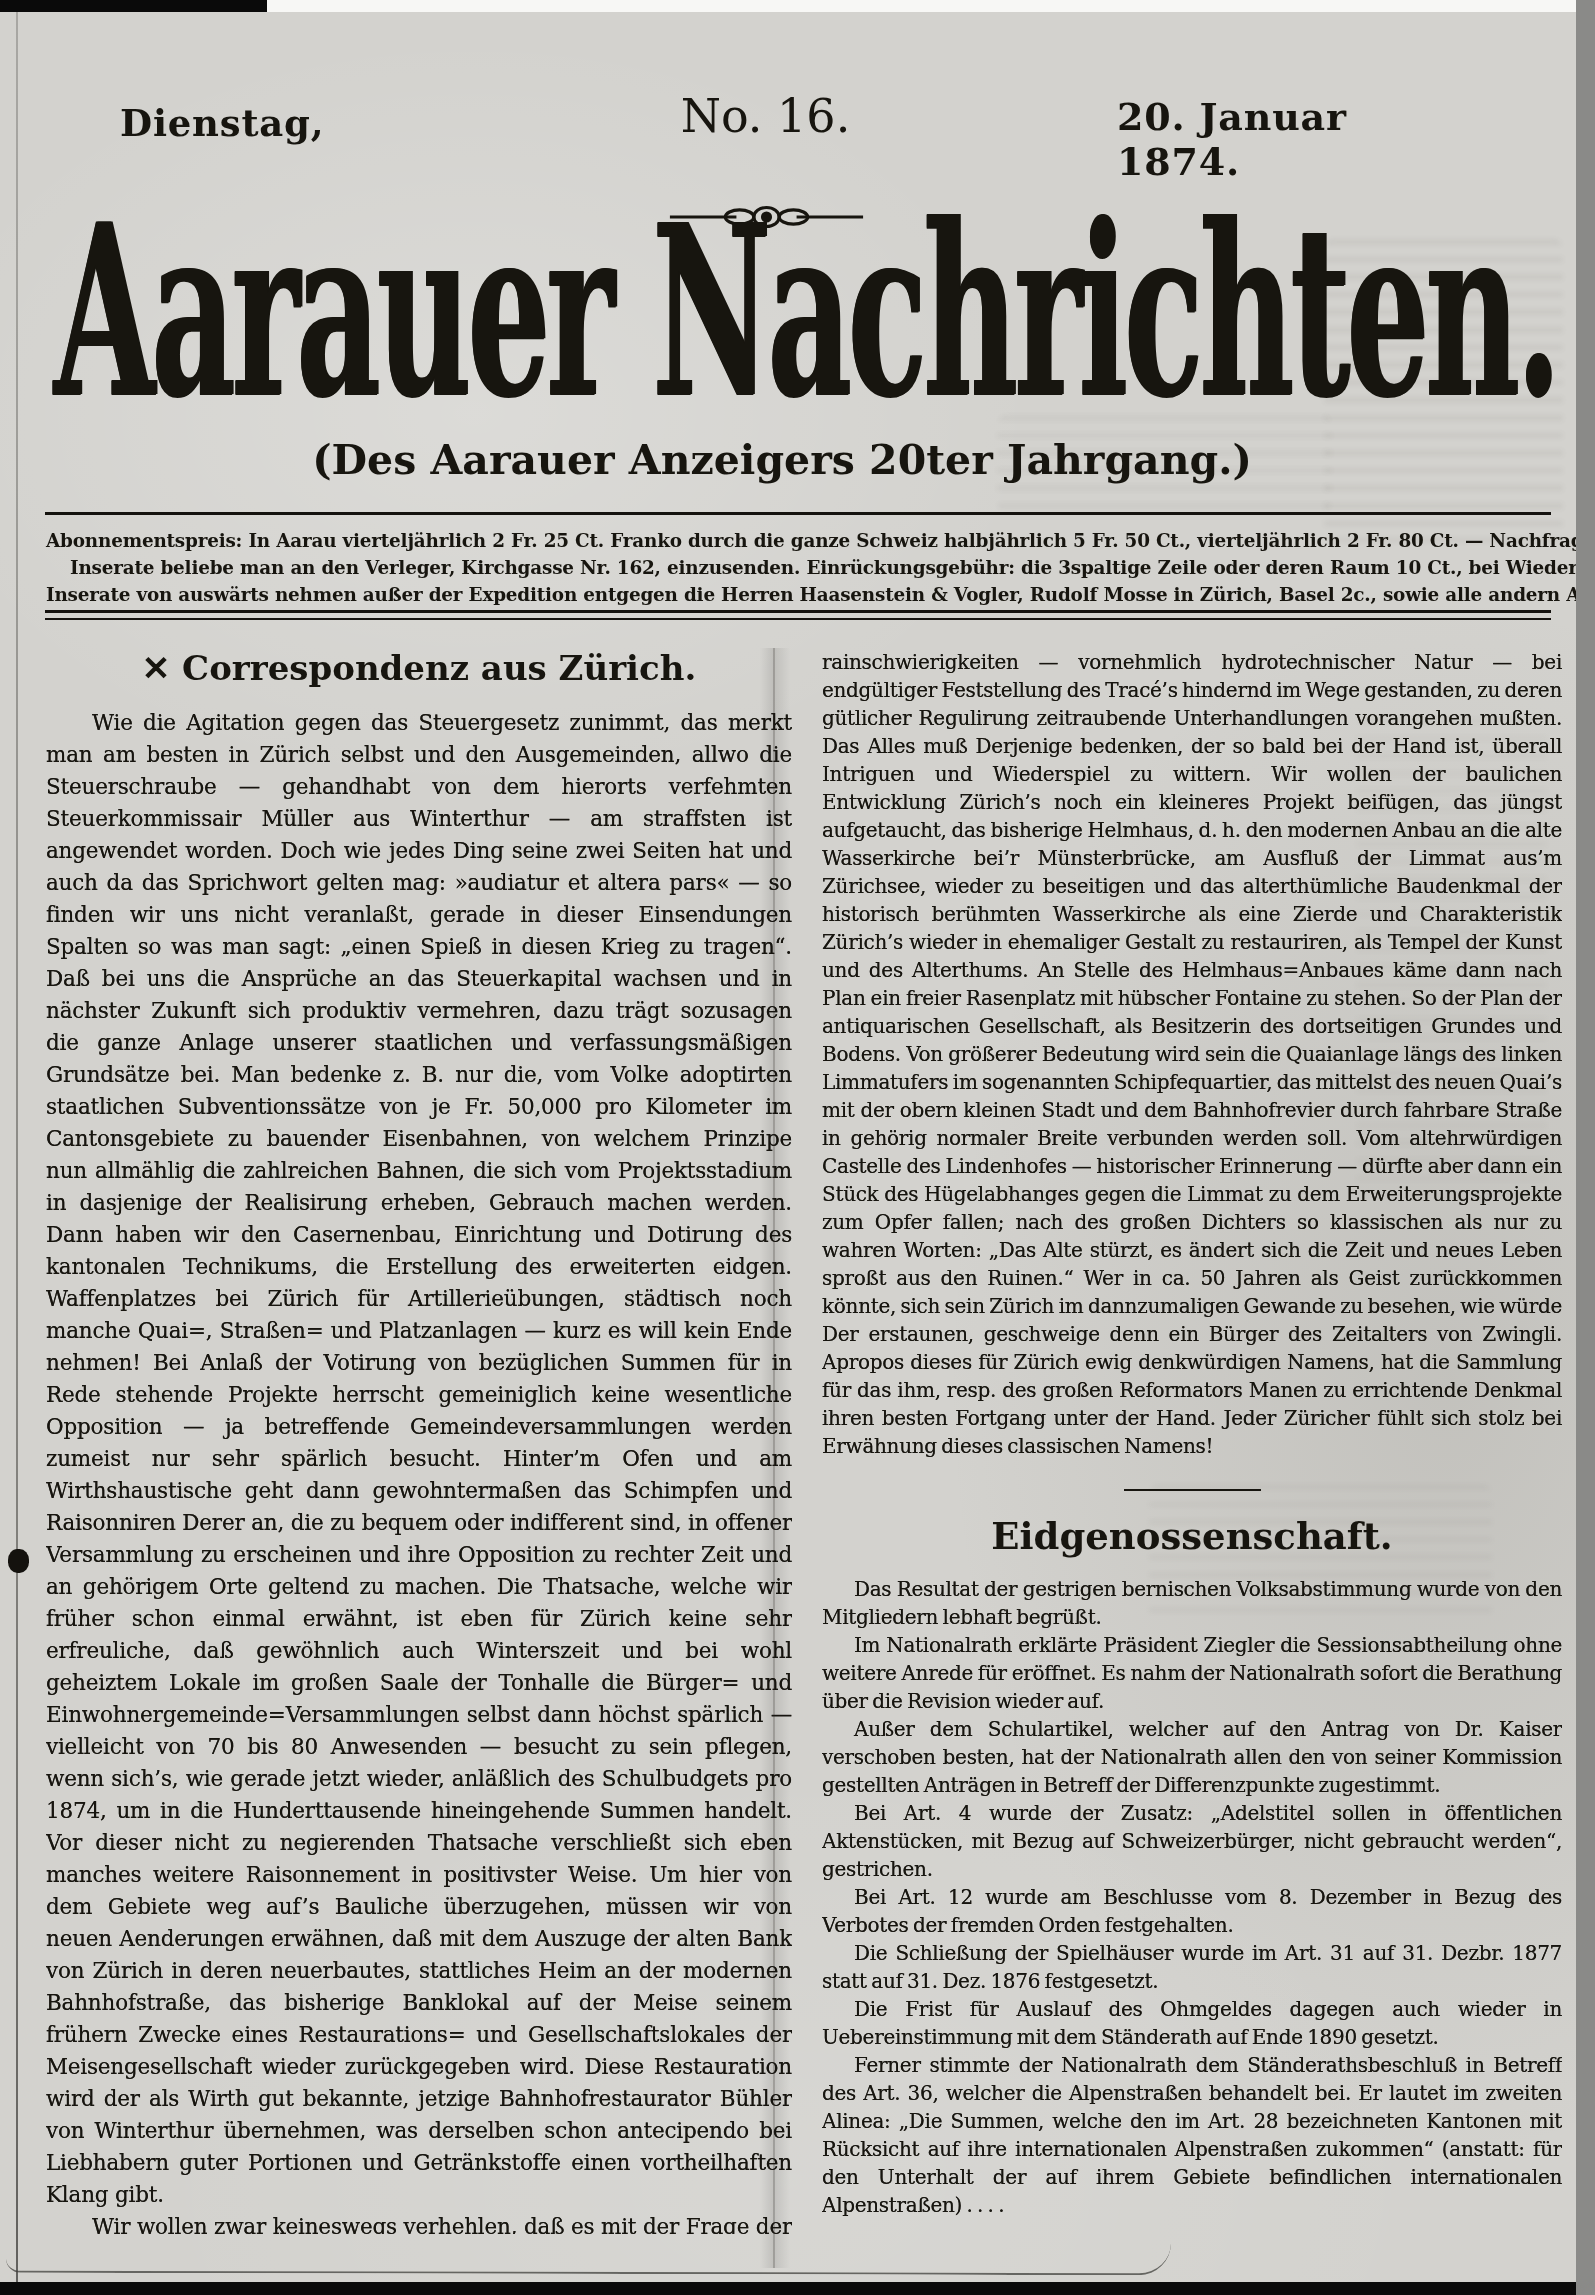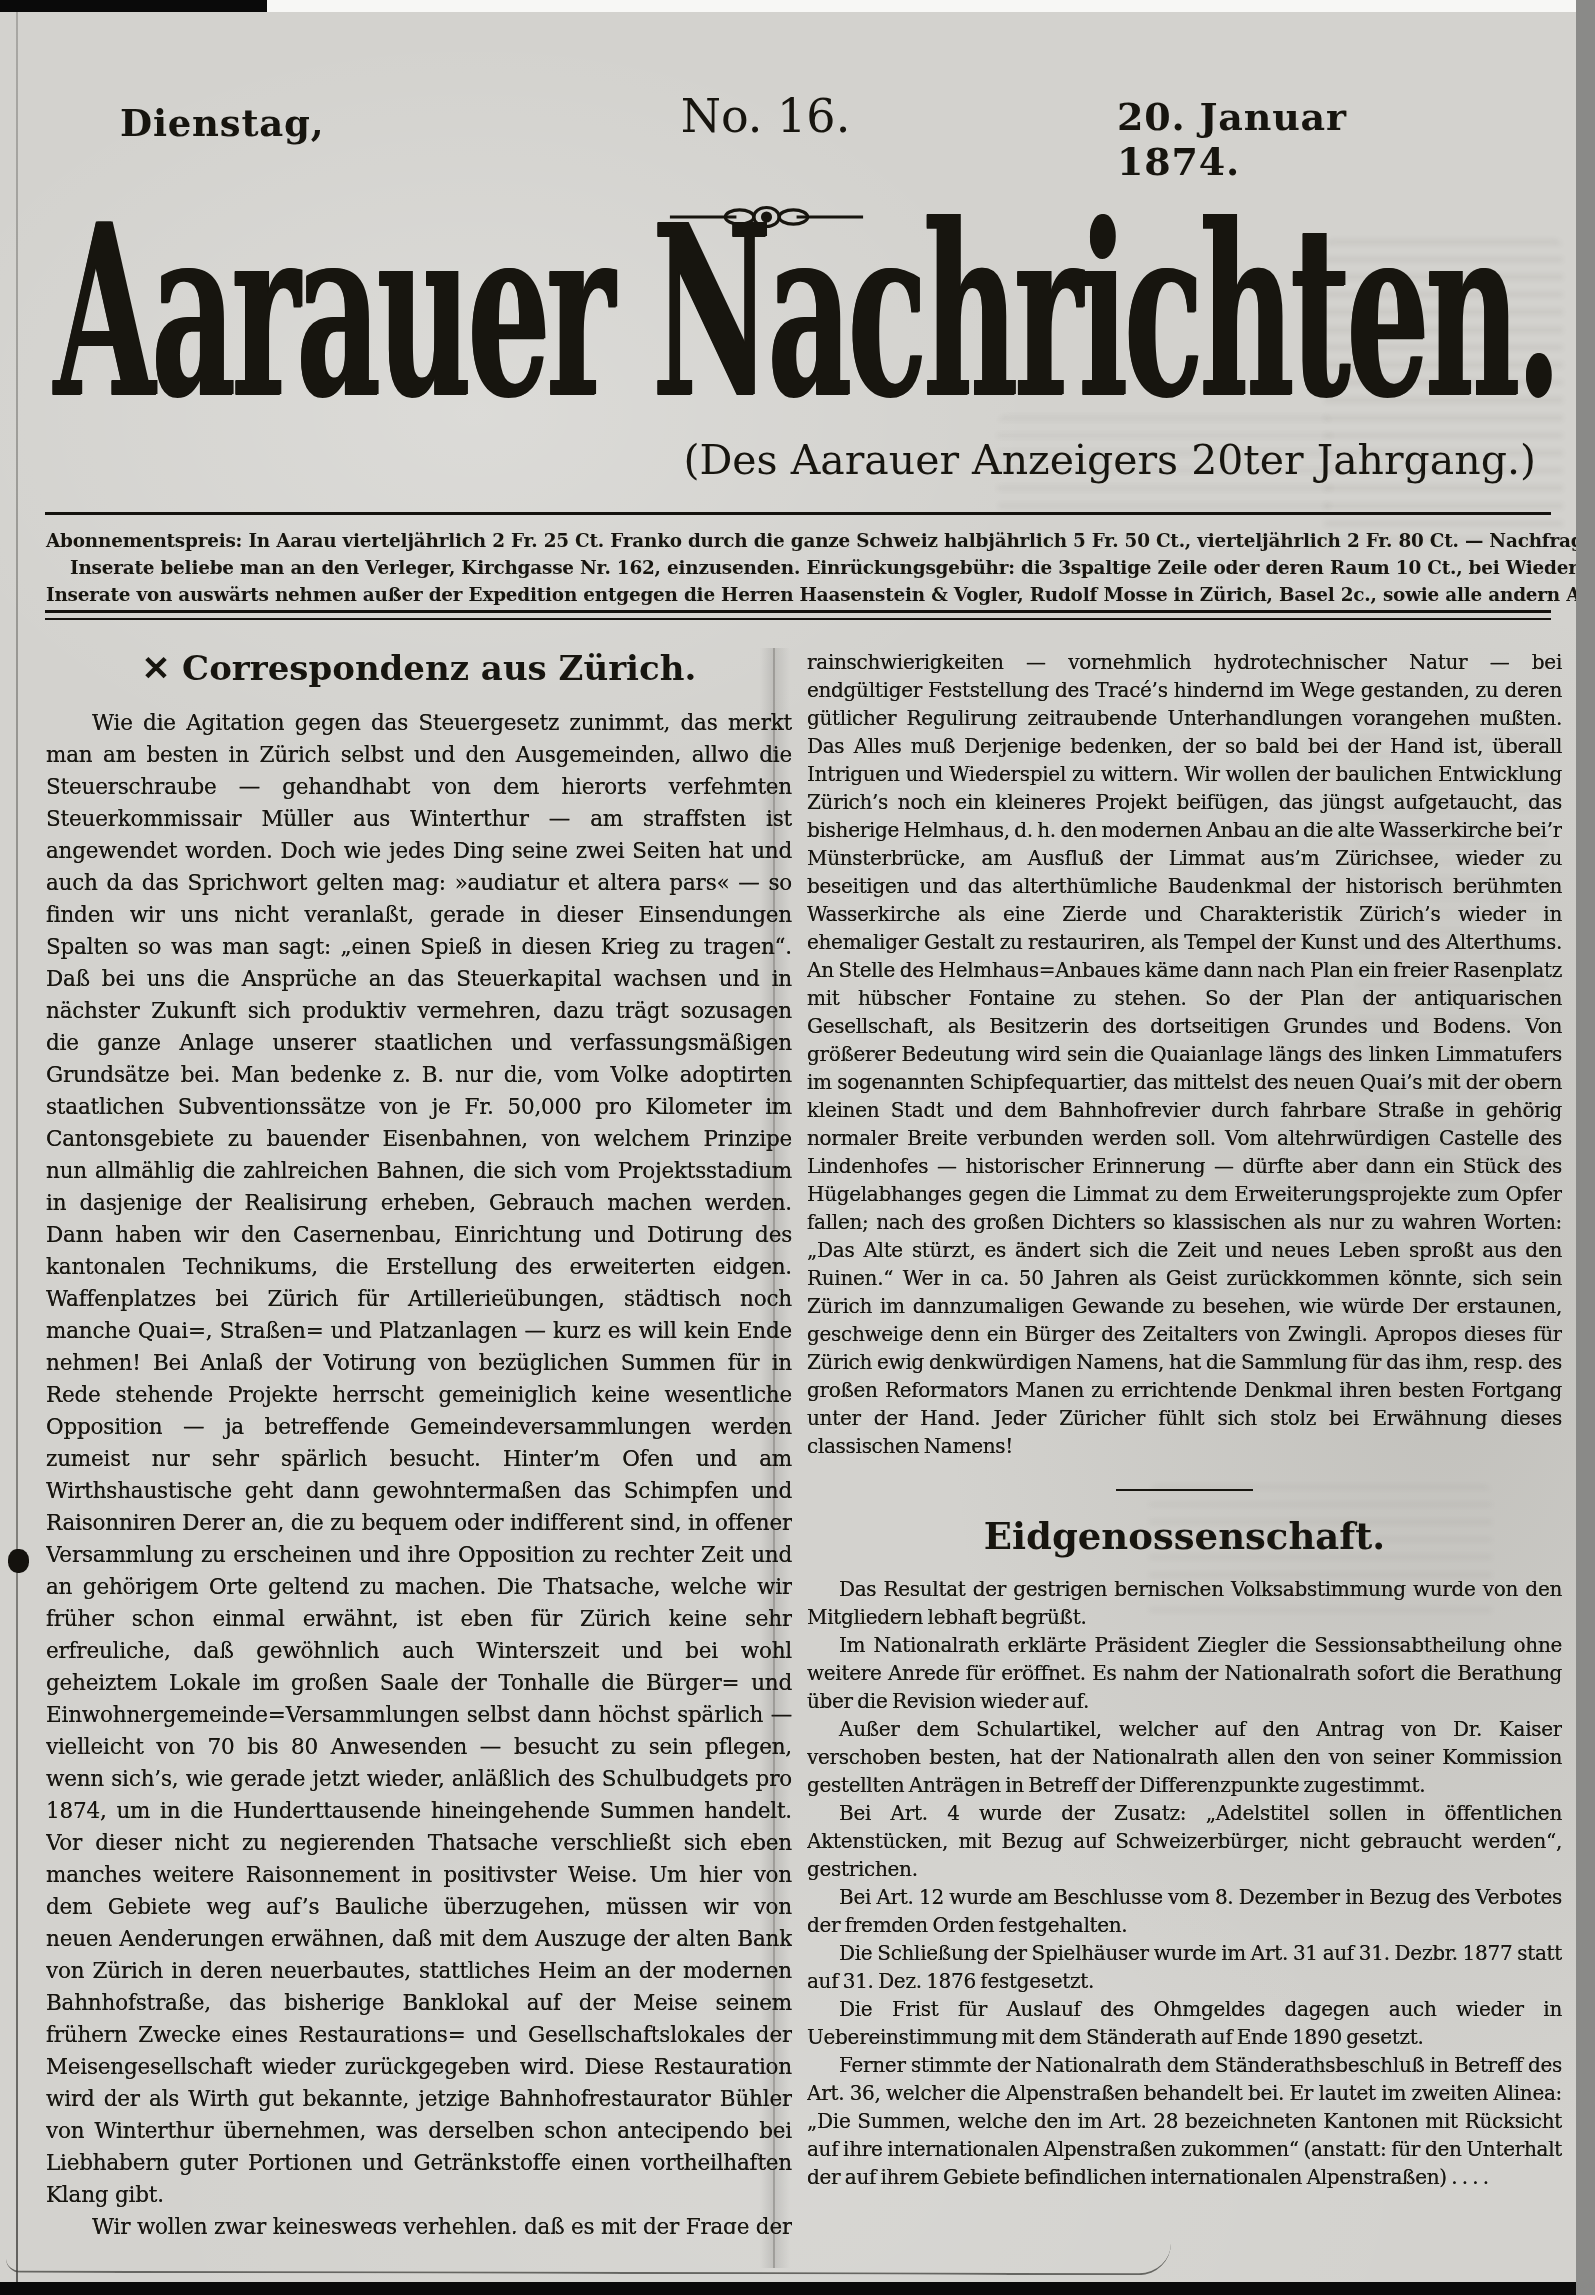--- a/index.html
+++ b/index.html
@@ -42,33 +42,33 @@
   .issue-no{position:absolute;left:662px;top:89px;width:207px;text-align:center;font-size:46px;font-weight:normal;}
   .date{position:absolute;left:1117px;top:94px;width:335px;font-size:38px;font-weight:bold;letter-spacing:0.8px;}
   .ornament{position:absolute;left:669px;top:198px;width:195px;height:38px;}
 
   
   .masthead{position:absolute;left:0;top:191px;width:1596px;height:239px;
     display:flex;align-items:center;justify-content:flex-end;}
   .masthead .title{font-size:137px;font-weight:bold;white-space:nowrap;letter-spacing:-0.03em;
     transform:scale(0.95,1.72);transform-origin:center;
     text-shadow:1.6px 0 0 currentColor, 0 0.8px 0 currentColor;}
-  .subtitle{position:absolute;left:4px;top:436px;width:1532px;text-align:right;font-size:41px;font-weight:normal;}
+  .subtitle{position:absolute;left:16px;top:436px;width:1532px;text-align:center;font-size:41px;font-weight:bold;}
 
   
   .rule-a{position:absolute;left:45px;top:512px;width:1506px;height:3.2px;background:#14120e;}
   .imprint{position:absolute;left:46px;top:527px;width:1508px;font-size:18.4px;font-weight:bold;
     letter-spacing:-0.2px;line-height:27px;white-space:nowrap;}
   .imprint .l2{padding-left:24px;}
   .rule-b{position:absolute;left:45px;top:610px;width:1506px;height:4.8px;
     border-top:3.2px solid #14120e;border-bottom:2.4px solid #14120e;box-sizing:content-box;}
 
   
   .cols{position:absolute;left:46px;top:648px;width:1516px;height:1586px;overflow:hidden;
-    display:grid;grid-template-columns:746px 1fr;column-gap:15px;}
+    display:grid;grid-template-columns:746px 1fr;column-gap:30px;}
   .col{overflow:hidden;}
   h2{font-weight:bold;}
   .col-heading{font-size:34px;text-align:center;margin:0 0 19px 0;}
   .sec-heading{font-size:37px;text-align:center;margin:22.3px 0 17.6px 0;}
   .sec-divider{width:137px;height:2.4px;background:#17150f;margin:29px auto 0 auto;}
   .flow p{margin:0;text-align:justify;text-shadow:0 0 0.5px rgba(10,8,4,0.75);}
   .col-left .flow p{font-size:21.5px;line-height:32px;text-indent:46px;letter-spacing:-0.2px;}
   .col-right .flow p{font-size:20px;line-height:28px;text-indent:32px;letter-spacing:-0.3px;word-spacing:-1.6px;}
   .col-right .cont p:first-child{text-indent:0;}
 </style>

